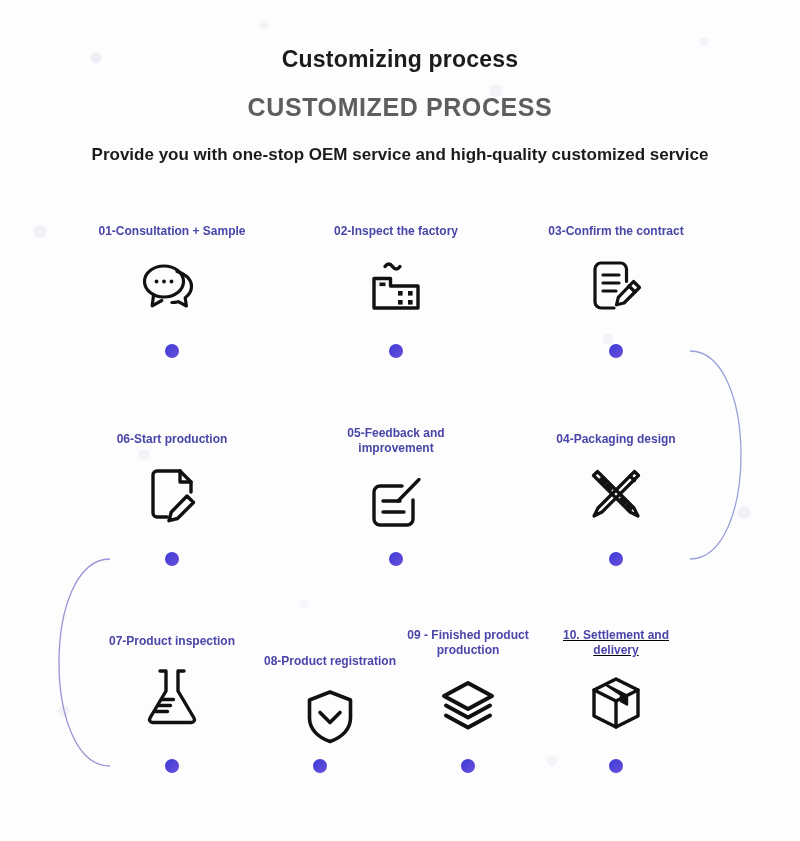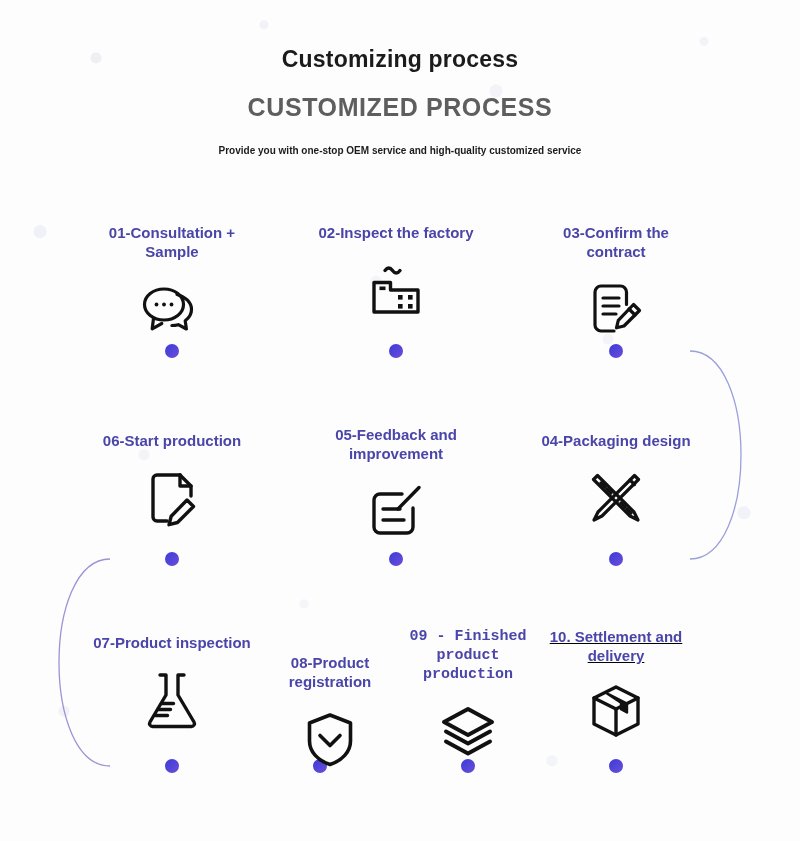--- a/index.html
+++ b/index.html
@@ -57,42 +57,42 @@
     margin: 0;
     padding-top: 20px;
     font-size: 25px;
     font-weight: bold;
     color: #5e5e5e;
     letter-spacing: .6px;
   }
   .title-desc {
     margin: 0;
     padding-top: 23px;
-    font-size: 10px;
+    font-size: 17px;
     font-weight: bold;
     color: #1b1b1b;
   }
 
   
   .track {
     position: absolute;
     top: 0; left: 0;
     width: 800px;
     height: 841px;
     pointer-events: none;
   }
 
   
   .step {
     position: absolute;
     text-align: center;
     width: 160px;
   }
   .step-label {
-    font-size: 15px;
+    font-size: 12px;
     font-weight: bold;
     color: #4a45a8;
     line-height: 1.25;
     white-space: pre-line;
   }
   .step-icon {
     margin-top: 14px;
     height: 66px;
     display: flex;
     align-items: center;
@@ -251,21 +251,21 @@
   <div class="step" style="left:250px; top:634px;margin-top:20px;">
     <div class="step-label">08-Product registration</div>
     <div class="step-icon">
       <svg width="54" height="58" viewBox="0 0 54 58" fill="none" stroke="#111" stroke-width="3.6" stroke-linecap="round" stroke-linejoin="round">
         <path d="M27 5 6.5 13v18c0 11 8.5 19.5 20.5 23.5C39 50.5 47.5 42 47.5 31V13z"></path>
         <path d="m17 25.5 10 10 10-10"></path>
       </svg>
     </div>
   </div>
 
-  <div class="step" style="left:388px; top:628px;font-family:Liberation Mono, monospace;">
+  <div class="step" style="left:388px; top:628px;">
     <div class="step-label">09 - Finished product
 production</div>
     <div class="step-icon">
       <svg width="58" height="54" viewBox="0 0 58 54" fill="none" stroke="#111" stroke-width="4" stroke-linecap="round" stroke-linejoin="round">
         <path d="M29 5 53 18 29 31 5 18z"></path>
         <path d="M7 27.5 29 39.5 51 27.5"></path>
         <path d="M7 37.5 29 49.5 51 37.5"></path>
       </svg>
     </div>
   </div>

